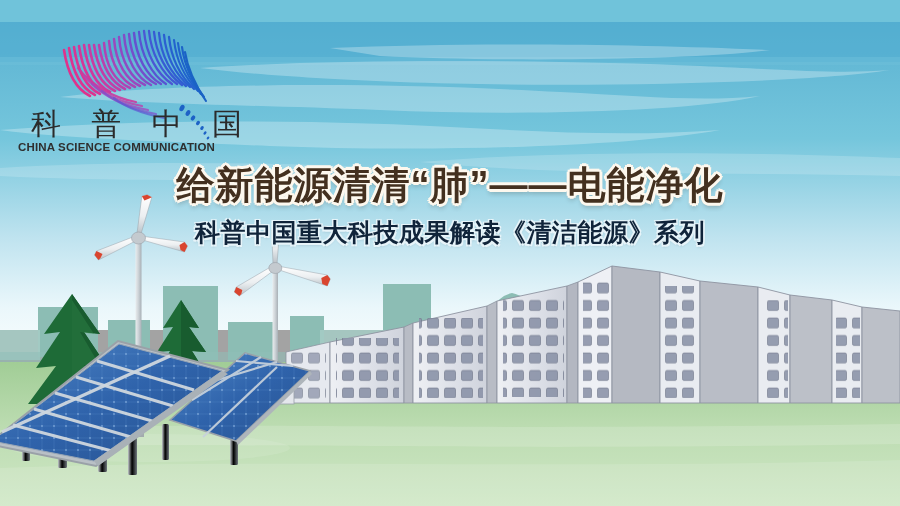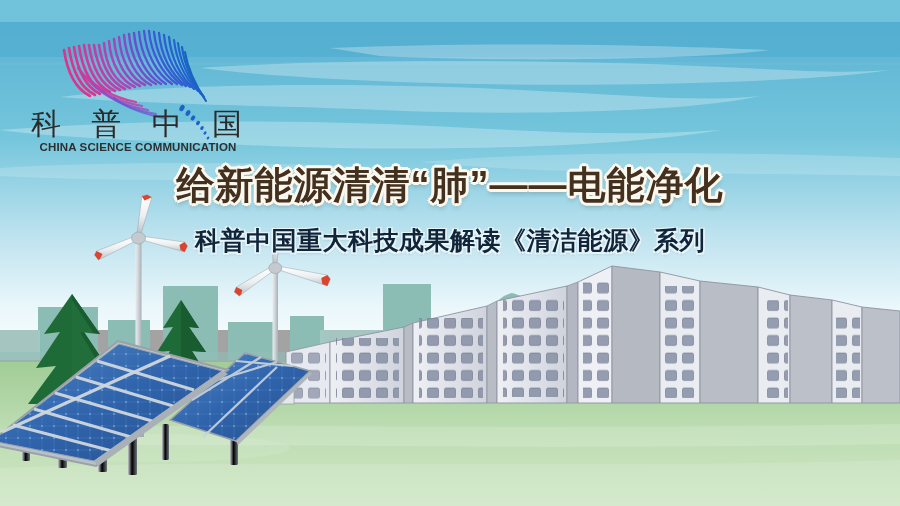--- a/index.html
+++ b/index.html
@@ -17,40 +17,40 @@
   .logo-block{position:absolute;left:18px;top:108px;width:240px;}
   .logo-cn{
     font-family:"Liberation Sans","DejaVu Sans",sans-serif;
     font-size:30px;line-height:32px;color:#2b2b2b;
     letter-spacing:11px;font-weight:400;text-align:center;
     padding-left:8px;
   }
   .logo-en{
     font-family:"Liberation Sans","DejaVu Sans",sans-serif;
     font-size:11.5px;font-weight:700;color:#2f2f2f;
-    letter-spacing:0.15px;text-align:center;margin-top:1px;
+    letter-spacing:0.15px;margin-top:1px;
     transform:scaleX(1.0);
   }
 
   
   .title-wrap{position:absolute;left:0;top:160px;width:900px;text-align:center;}
   .main-title{
     font-family:"Liberation Sans","DejaVu Sans",sans-serif;
     font-size:38px;font-weight:700;color:#43301f;
     letter-spacing:1px;
     text-shadow:
       -2px -2px 0 #fdf8ee,  2px -2px 0 #fdf8ee,
       -2px  2px 0 #fdf8ee,  2px  2px 0 #fdf8ee,
       -3px  0   0 #fdf8ee,  3px  0   0 #fdf8ee,
        0   -3px 0 #fdf8ee,  0    3px 0 #fdf8ee,
        0 4px 5px rgba(40,30,20,.30);
     white-space:nowrap;
   }
   .sub-title{
-    margin-top:13px;
+    margin-top:5px;
     font-family:Liberation Sans, sans-serif;
     font-size:25px;font-weight:700;color:#10243a;
     letter-spacing:0.5px;
     text-shadow:
       -1.5px -1.5px 0 #e7f4f9, 1.5px -1.5px 0 #e7f4f9,
       -1.5px  1.5px 0 #e7f4f9, 1.5px  1.5px 0 #e7f4f9,
        0 2px 3px rgba(20,40,60,.22);
     white-space:nowrap;
   }
 </style>

